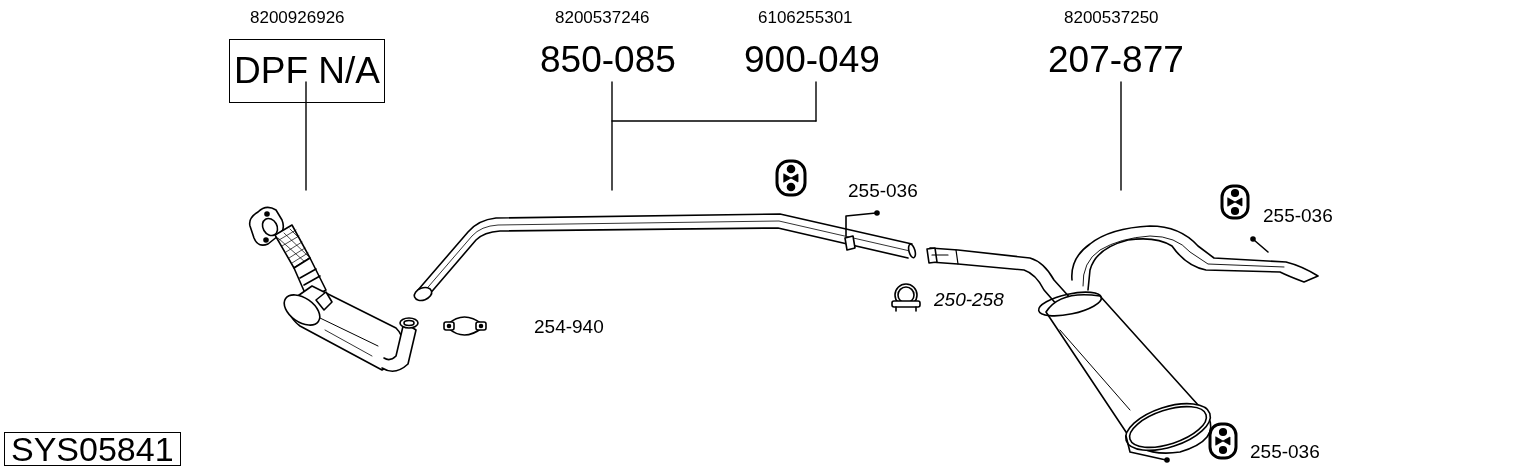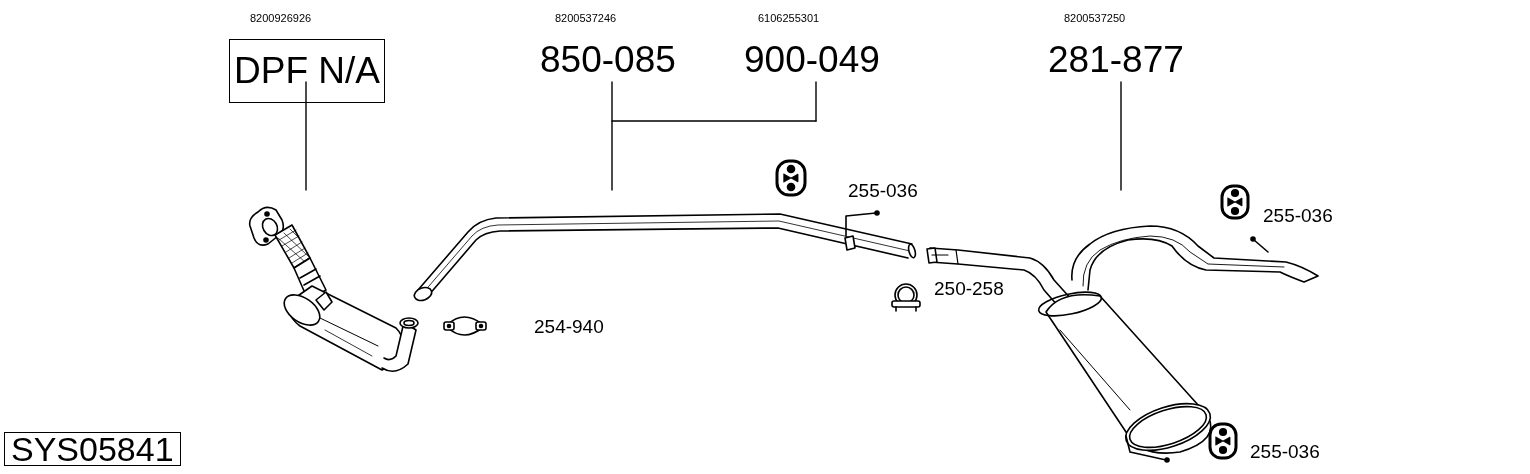--- a/index.html
+++ b/index.html
@@ -1,19 +1,19 @@
 <!DOCTYPE html>
 <html><head>
 <meta charset="utf-8">
 <style>
   html, body { margin: 0; padding: 0; background: #ffffff; }
   body { width: 1530px; height: 474px; position: relative; overflow: hidden;
          font-family: "Liberation Sans", sans-serif; color: #000; }
   .abs { position: absolute; }
-  .oem { font-size: 11px; line-height: 20px; white-space: nowrap; }
+  .oem { font-size: 17px; line-height: 20px; white-space: nowrap; }
   .part-big { font-size: 37px; line-height: 40px; white-space: nowrap; letter-spacing: 0px; }
   .boxed { border: 1.5px solid #000; padding: 12px 4px; line-height: 38px; }
   .small-label { font-size: 19px; line-height: 22px; white-space: nowrap; }
   svg.diagram { position: absolute; left: 0; top: 0; }
   .sys { font-size: 34px; line-height: 32px; border: 1.5px solid #000; padding: 0 6px; }
 </style>
 </head>
 <body>
 
 <svg class="diagram" width="1530" height="474" viewBox="0 0 1530 474" fill="none" stroke="#000" stroke-width="1.6" stroke-linejoin="round" stroke-linecap="round">
@@ -134,21 +134,21 @@
 </svg>
 
 <div class="abs oem" style="left:250px; top:8px;">8200926926</div>
 <div class="abs oem" style="left:555px; top:8px;">8200537246</div>
 <div class="abs oem" style="left:758px; top:8px;">6106255301</div>
 <div class="abs oem" style="left:1064px; top:8px;">8200537250</div>
 
 <div class="abs part-big boxed" style="left:229px; top:39px;">DPF N/A</div>
 <div class="abs part-big" style="left:540px; top:40px;">850-085</div>
 <div class="abs part-big" style="left:744px; top:40px;">900-049</div>
-<div class="abs part-big" style="left:1048px; top:40px;">281-877</div>
+<div class="abs part-big" style="left:1048px; top:40px;">207-877</div>
 
 <div class="abs small-label" style="left:498px; top:316px;margin-left:36px;">254-940</div>
 <div class="abs small-label" style="left:848px; top:180px;">255-036</div>
-<div class="abs small-label" style="left:934px; top:278px;">250-258</div>
+<div class="abs small-label" style="left:934px; top:289px;font-style:italic;">250-258</div>
 <div class="abs small-label" style="left:1263px; top:205px;">255-036</div>
 <div class="abs small-label" style="left:1250px; top:441px;">255-036</div>
 
 <div class="abs sys" style="left:4px; top:432px;">SYS05841</div>
 
 </body></html>

